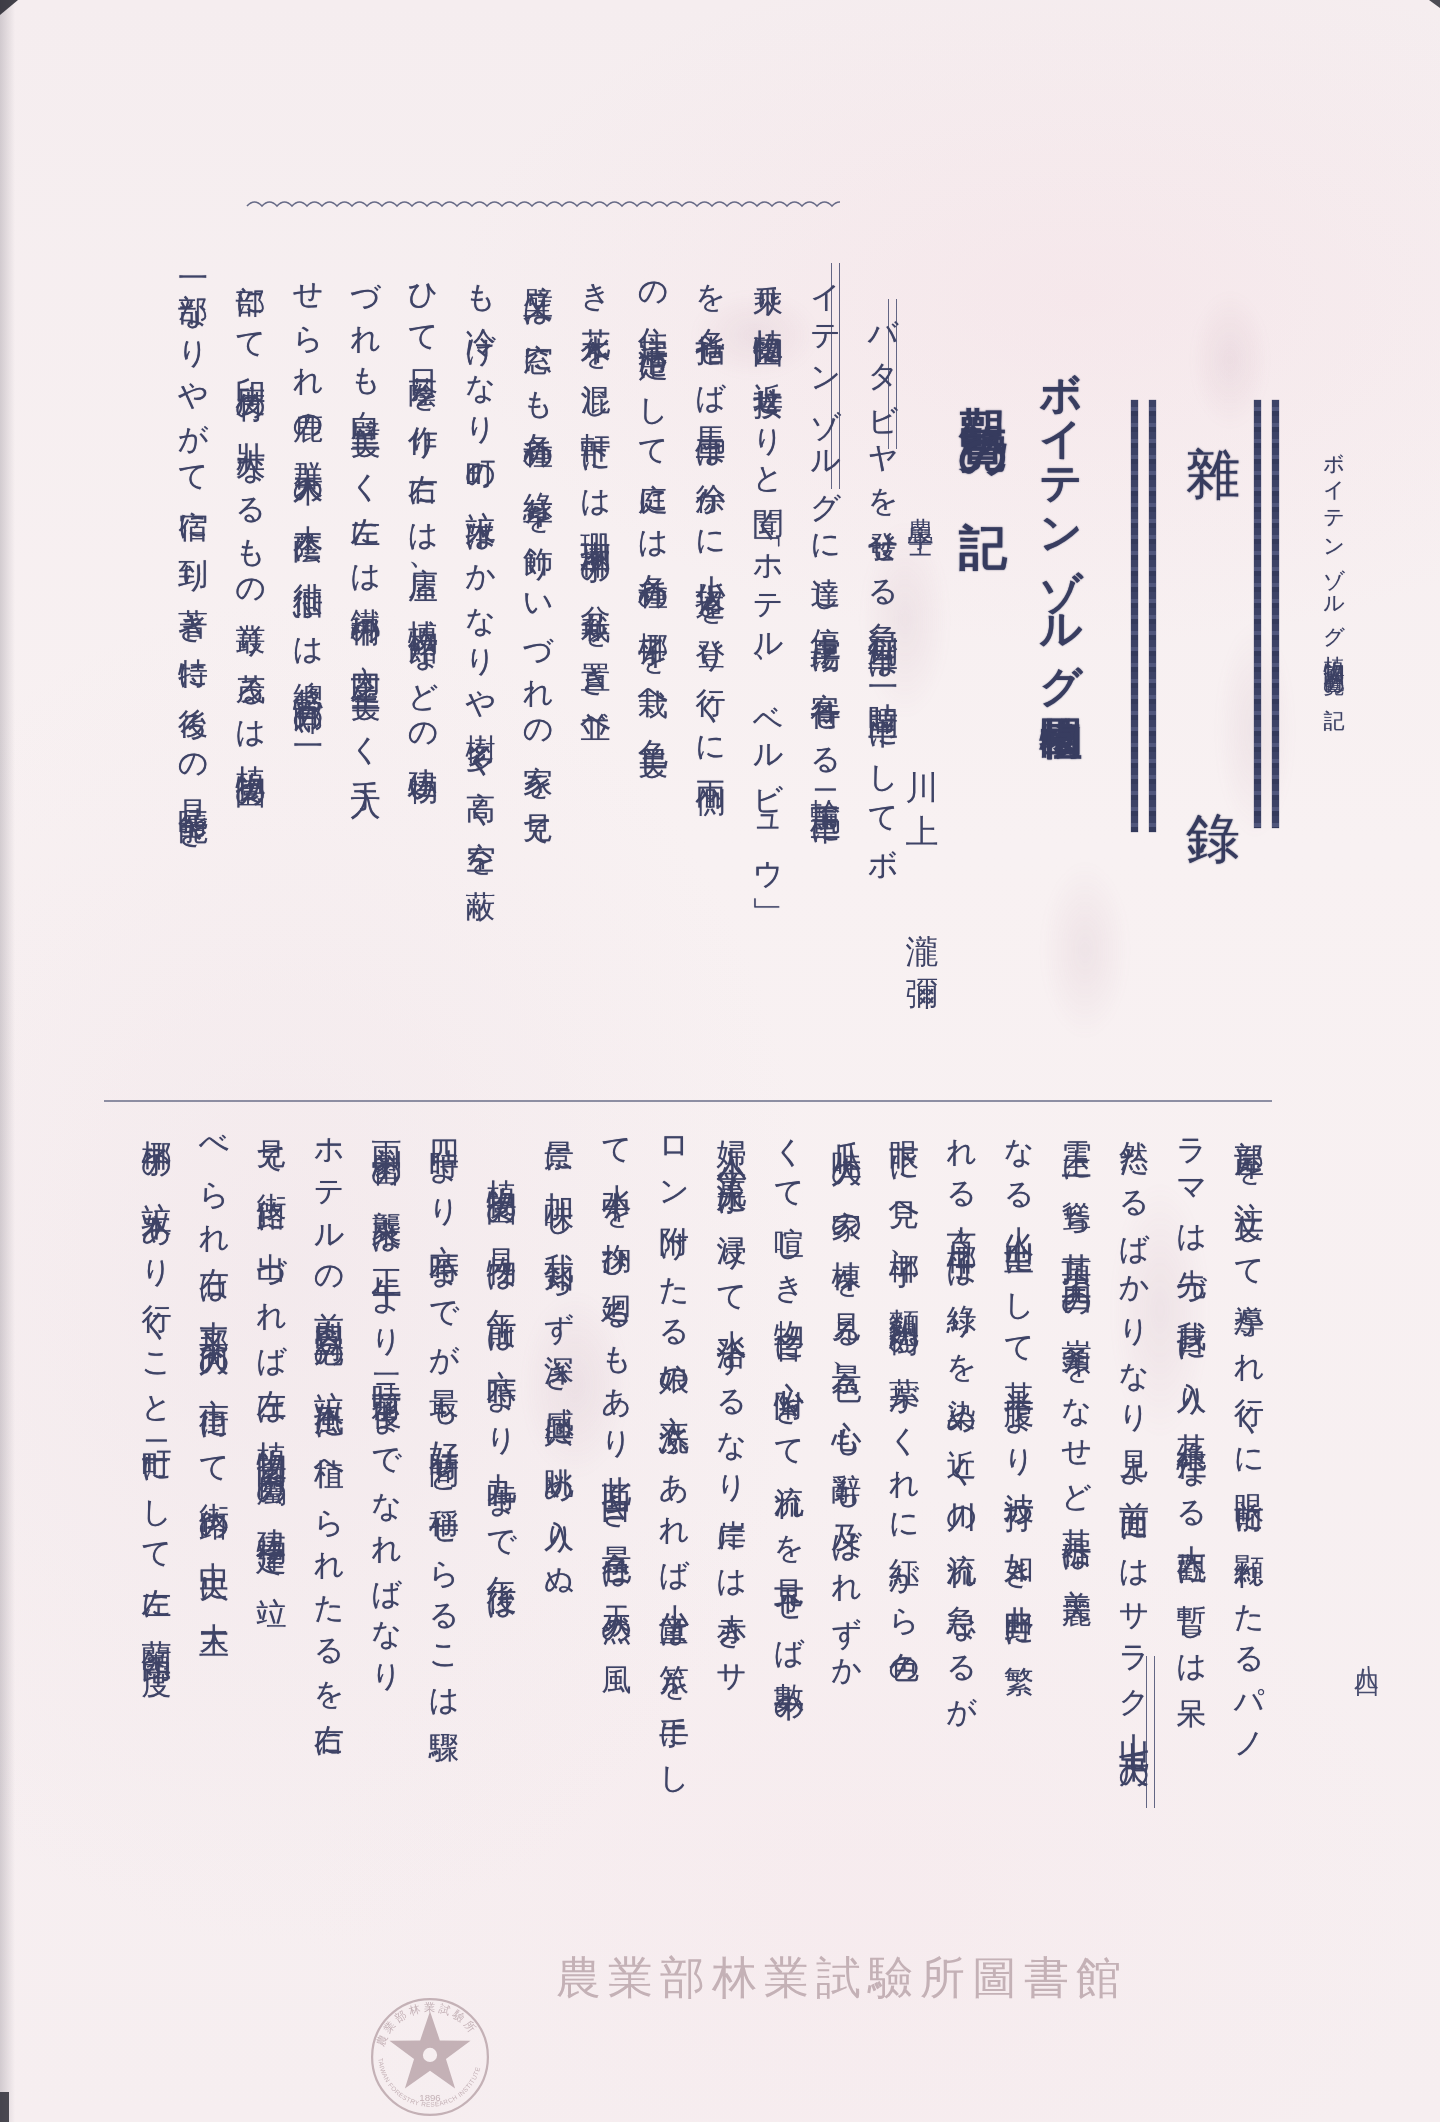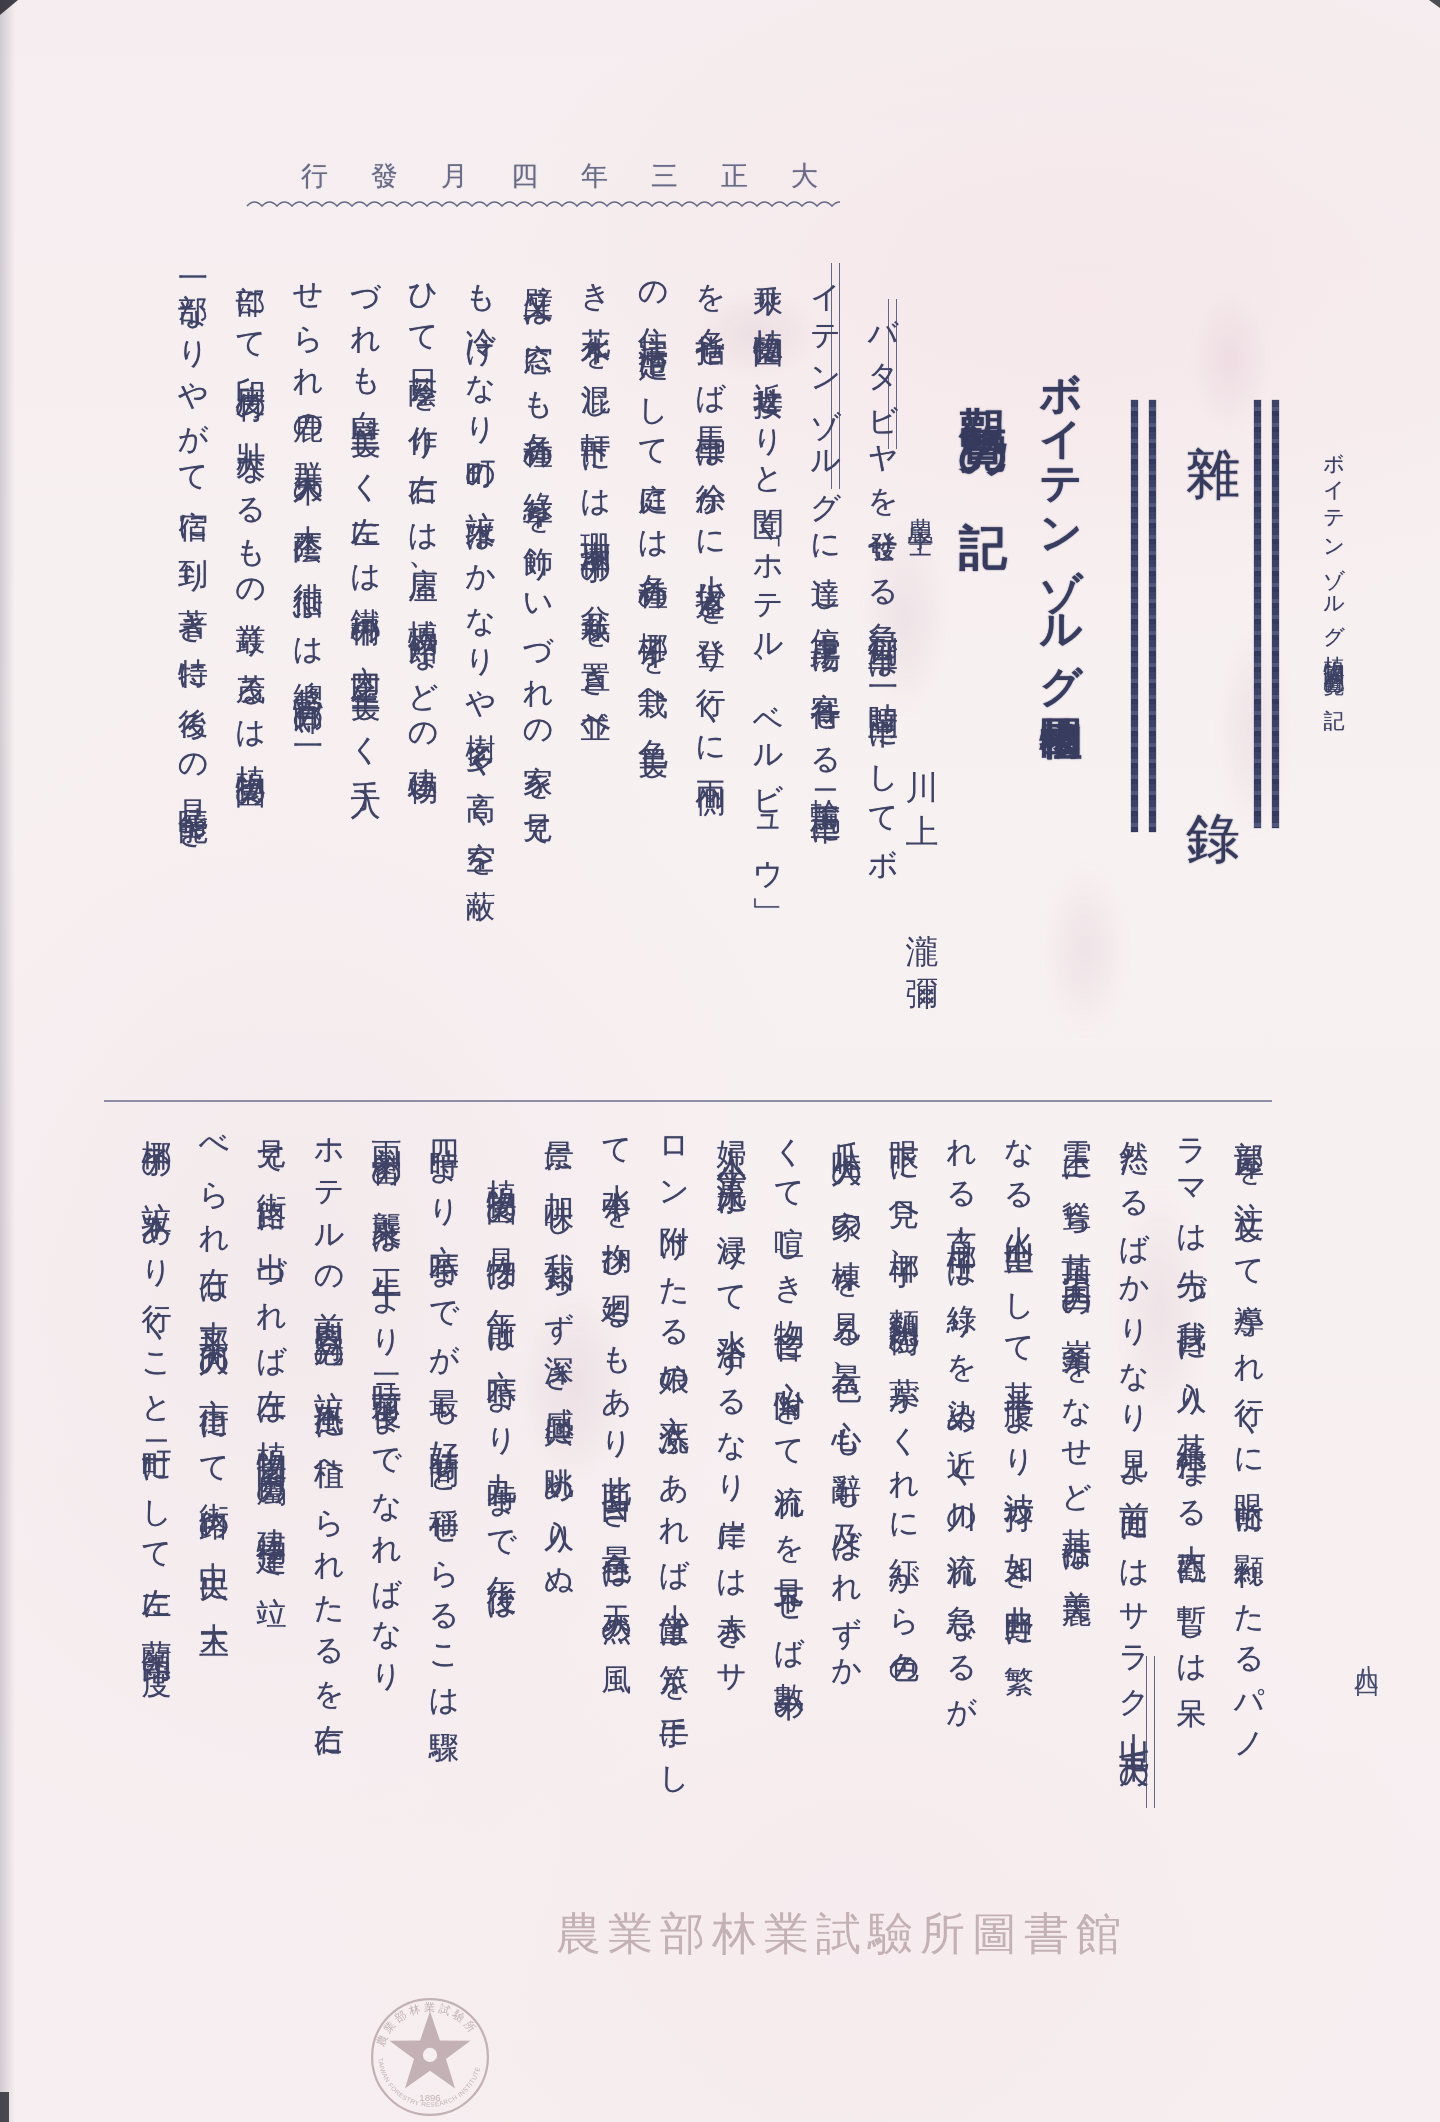--- a/index.html
+++ b/index.html
@@ -45,21 +45,21 @@
   .block2{left:114px;top:1117px;width:1150px;height:876px;}
   .jcol{width:57.5px;font-size:30px;line-height:1;color:#3e4366;
         text-shadow:0 0 .7px rgba(62,67,102,.65);}
   .divider{left:104px;top:1100px;width:1168px;height:2px;background:#6a6e88;opacity:.75;}
   .pn-mark{position:absolute;width:7px;border-left:1.6px solid #4a4f72;border-right:1.6px solid #4a4f72;opacity:.85;}
   .pn1{left:888px;top:299px;height:150px;}
   .pn2{left:831px;top:263px;height:226px;}
   .pn3{left:1146px;top:1656px;height:152px;}
   
   .wm{color:#c4b1b6;}
-  .f-cjk{left:556px;top:1904px;font-size:45px;letter-spacing:7px;font-weight:normal;
+  .f-cjk{left:556px;top:1948px;font-size:45px;letter-spacing:7px;font-weight:normal;
          font-family:"DejaVu Serif",serif;text-align:right;}
   .f-en{left:557px;top:2074px;font-size:21.5px;letter-spacing:.5px;font-weight:bold;
         font-family:"Liberation Sans","DejaVu Sans",sans-serif;}
   .f-logo{left:366px;top:1996px;}
   
   .edge-left{left:0;top:0;width:15px;height:2122px;
              background:linear-gradient(90deg,rgba(100,95,108,.25),rgba(100,95,108,0));}
   .corner{background:#23232d;}
   .c-tl{left:0;top:0;width:18px;height:15px;clip-path:polygon(0 0,100% 0,0 100%);opacity:.85;}
   .c-tr{right:0;top:0;width:11px;height:8px;clip-path:polygon(0 0,100% 0,100% 100%);opacity:.8;}
@@ -84,21 +84,20 @@
   <div class="abs corner c-tr"></div>
   <div class="abs corner c-bl"></div>
   <div class="ghost g1"></div>
   <div class="ghost g2"></div>
   <div class="ghost g3"></div>
   <div class="ghost g4"></div>
   <div class="ghost g5"></div>
   <div class="ghost g6"></div>
   <div class="ghost g7"></div>
 
-  <div class="abs issue">大正三年四月發行</div>
   <svg class="abs wave" width="594" height="14">
     <path id="wavepath" fill="none" stroke="#4e5374" stroke-width="1.7" opacity="0.85" d="M1 8 q7.5 -8 15 0 q7.5 -8 15 0 q7.5 -8 15 0 q7.5 -8 15 0 q7.5 -8 15 0 q7.5 -8 15 0 q7.5 -8 15 0 q7.5 -8 15 0 q7.5 -8 15 0 q7.5 -8 15 0 q7.5 -8 15 0 q7.5 -8 15 0 q7.5 -8 15 0 q7.5 -8 15 0 q7.5 -8 15 0 q7.5 -8 15 0 q7.5 -8 15 0 q7.5 -8 15 0 q7.5 -8 15 0 q7.5 -8 15 0 q7.5 -8 15 0 q7.5 -8 15 0 q7.5 -8 15 0 q7.5 -8 15 0 q7.5 -8 15 0 q7.5 -8 15 0 q7.5 -8 15 0 q7.5 -8 15 0 q7.5 -8 15 0 q7.5 -8 15 0 q7.5 -8 15 0 q7.5 -8 15 0 q7.5 -8 15 0 q7.5 -8 15 0 q7.5 -8 15 0 q7.5 -8 15 0 q7.5 -8 15 0 q7.5 -8 15 0 q7.5 -8 15 0 q7.5 -8 15 0"></path>
   </svg>
 
   <div class="abs vtext runhead">ボイテンゾルグ植物園觀覽の記</div>
   <div class="abs vtext pagenum">八四</div>
 
   <div class="abs vtext sec-char sec-top">雜</div>
   <div class="abs vtext sec-char sec-bottom">錄</div>
   <div class="rule" style="left:1254px;top:400px;height:428px;"></div>

